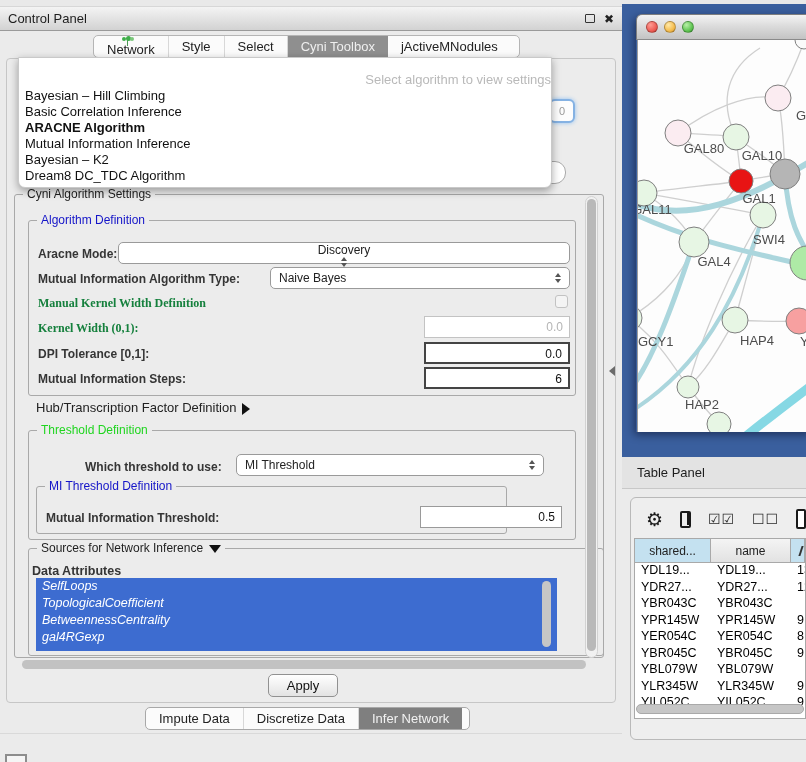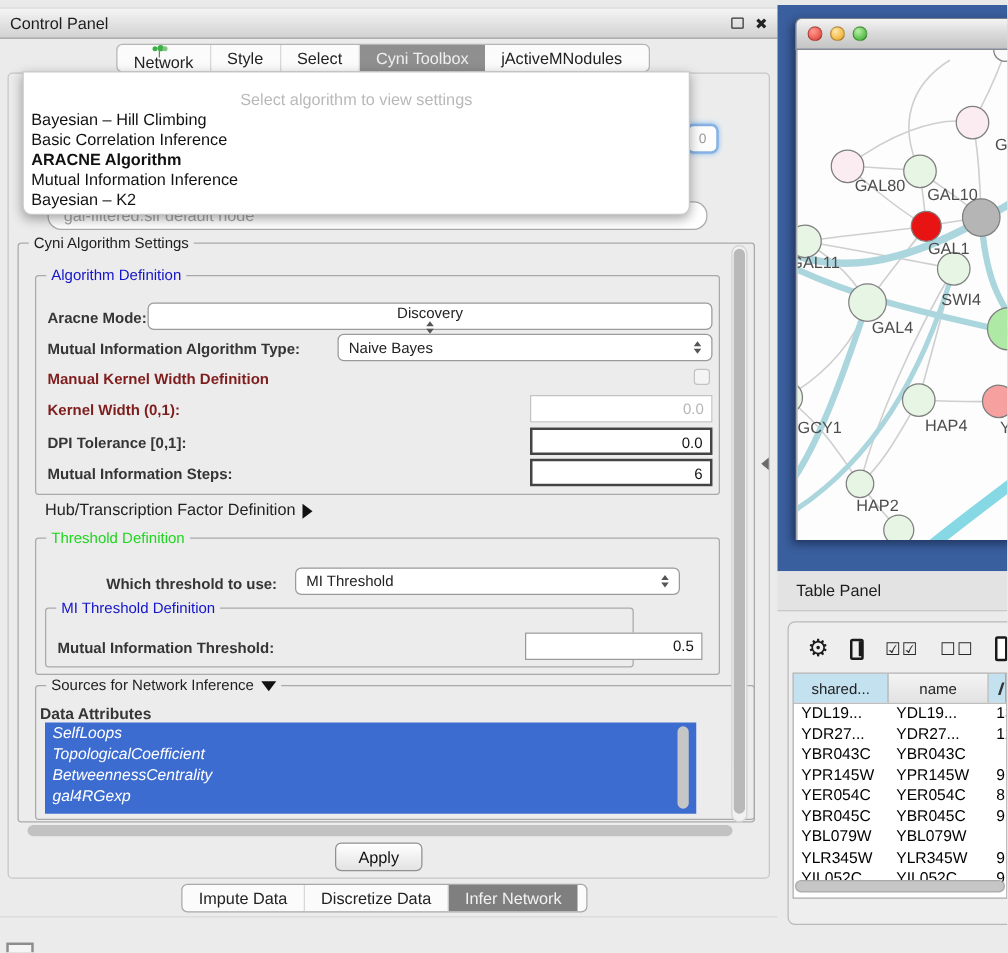--- a/index.html
+++ b/index.html
@@ -39,33 +39,33 @@
     border:1px solid #aaa; border-radius:11px; color:#a9a9a9; font-size:13px;
     display:flex; align-items:center; padding:0 12px; z-index:5; }
   .ghost-spin { left:549px; top:99px; width:26px; height:24px; background:#fdfdfd;
     border:2px solid #85b2e3; border-radius:6px; box-shadow:0 0 4px #8fc0f2;
     z-index:5; display:flex; align-items:center; justify-content:center; font-size:11px; color:#9a9a9a; }
 
   
   #algo-dropdown { left:18px; top:57px; width:534px; background:#ffffff;
     border:1px solid #c9c9c9; border-radius:0 0 7px 7px;
     box-shadow:0 3px 9px rgba(0,0,0,0.35); z-index:50; padding-bottom:3px; }
-  #algo-dropdown .placeholder { color:#b9b9b9; font-size:13px; text-align:center; padding:14px 0 1px; }
+  #algo-dropdown .placeholder { color:#b9b9b9; font-size:13px; text-align:right; padding:14px 0 1px; }
   #algo-dropdown .opt { font-size:13px; color:#111; padding:0 6px; height:16px; line-height:16px; white-space:nowrap; cursor:default; }
   #algo-dropdown .opt.bold { font-weight:bold; }
 
   
   .groupbox { position:absolute; border:1px solid #a9a9a9; border-radius:3px; }
   .groupbox > .legend { position:absolute; top:-8px; left:8px; background:#ececec; padding:0 4px; font-size:12px; }
   .legend.black { color:#1e1e1e; }
   .legend.blue  { color:#1414c8; }
   .legend.green { color:#1fd51f; }
 
   .flabel { position:absolute; font-size:12px; font-weight:bold; color:#353535; white-space:nowrap; }
-  .flabel.disabled { color:#7f1d1d; }
+  .flabel.disabled { color:#15803d;font-family:Liberation Serif, serif; }
 
   .combo { position:absolute; background:#fff; border:1px solid #9a9a9a; border-radius:5px;
     font-size:12px; color:#222; display:flex; align-items:center; padding:0 8px; height:22px; cursor:default; }
   .combo .cval { flex:1; }
   .spinners { display:flex; flex-direction:column; align-items:center; gap:2px; }
   .spinners i { width:0; height:0; border-left:3.5px solid transparent; border-right:3.5px solid transparent; }
   .spinners i.up { border-bottom:4px solid #555; }
   .spinners i.down { border-top:4px solid #555; }
 
   .tfield { position:absolute; background:#fff; font-size:12px; color:#111; text-align:right;
@@ -190,20 +190,21 @@
   </div>
 
   <div class="abs" id="algo-dropdown">
     <div class="placeholder">Select algorithm to view settings</div>
     <div id="algo-options">
         <div class="opt">Bayesian – Hill Climbing</div>
         <div class="opt">Basic Correlation Inference</div>
         <div class="opt bold">ARACNE Algorithm</div>
         <div class="opt">Mutual Information Inference</div>
         <div class="opt">Bayesian – K2</div>
+        <div class="opt">Dream8 DC_TDC Algorithm</div>
       </div>
   </div>
 
   <div class="groupbox" style="left:14px; top:194px; width:590px; height:464px;">
     <span class="legend black">Cyni Algorithm Settings</span>
   </div>
 
   <div class="groupbox" style="left:28px; top:220px; width:548px; height:176px;">
     <span class="legend blue">Algorithm Definition</span>
   </div>

